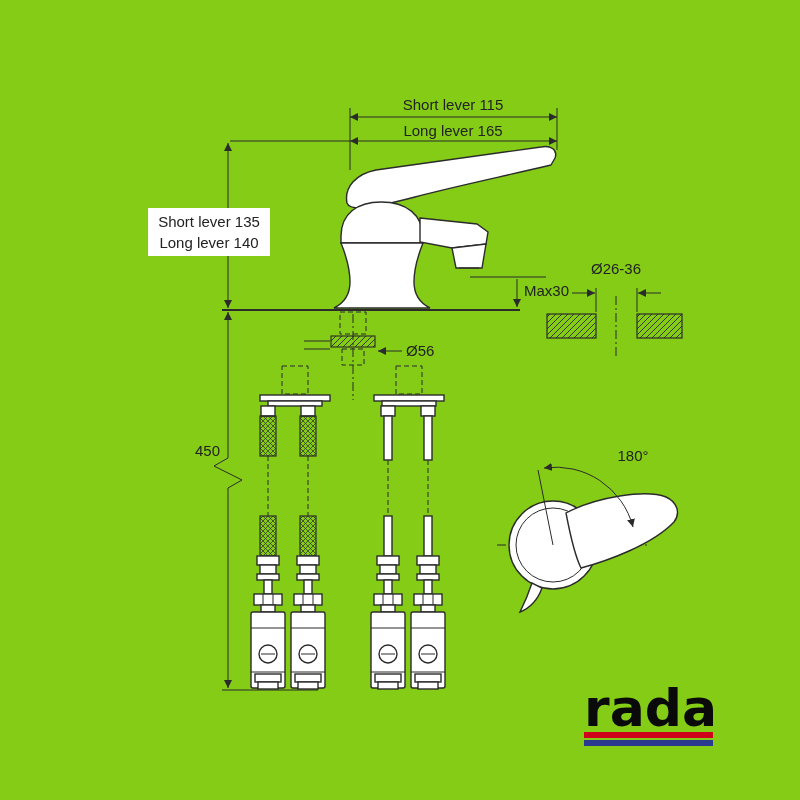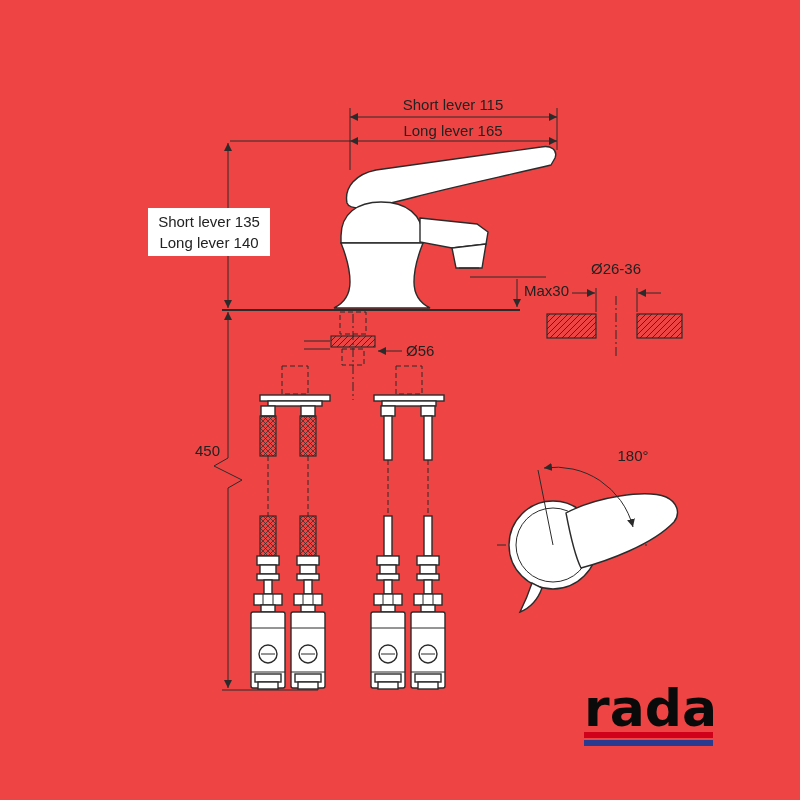--- a/index.html
+++ b/index.html
@@ -1,16 +1,16 @@
 <!DOCTYPE html>
 <html><head>
 <meta charset="utf-8">
 <style>
   html,body{margin:0;padding:0;background:#ffffff}
-  .stage{position:relative;width:800px;height:800px;background:#ef4444;overflow:hidden}
+  .stage{position:relative;width:800px;height:800px;background:#84cc16;overflow:hidden}
   svg{display:block}
   text{font-family:"Liberation Sans",sans-serif;font-size:15px;fill:#222222}
   .t-mid{text-anchor:middle}
   .t-end{text-anchor:end}
   .lnf{fill:#ffffff;stroke:#2b2b2b;stroke-width:1.4}
   .thin{fill:none;stroke:#2b2b2b;stroke-width:1}
   .dim{fill:none;stroke:#2b2b2b;stroke-width:1}
   .dash{stroke-dasharray:5 3}
   .cdash{stroke-dasharray:9 3 2 3}
   .deck{fill:none;stroke:#2b2b2b;stroke-width:1.8}

